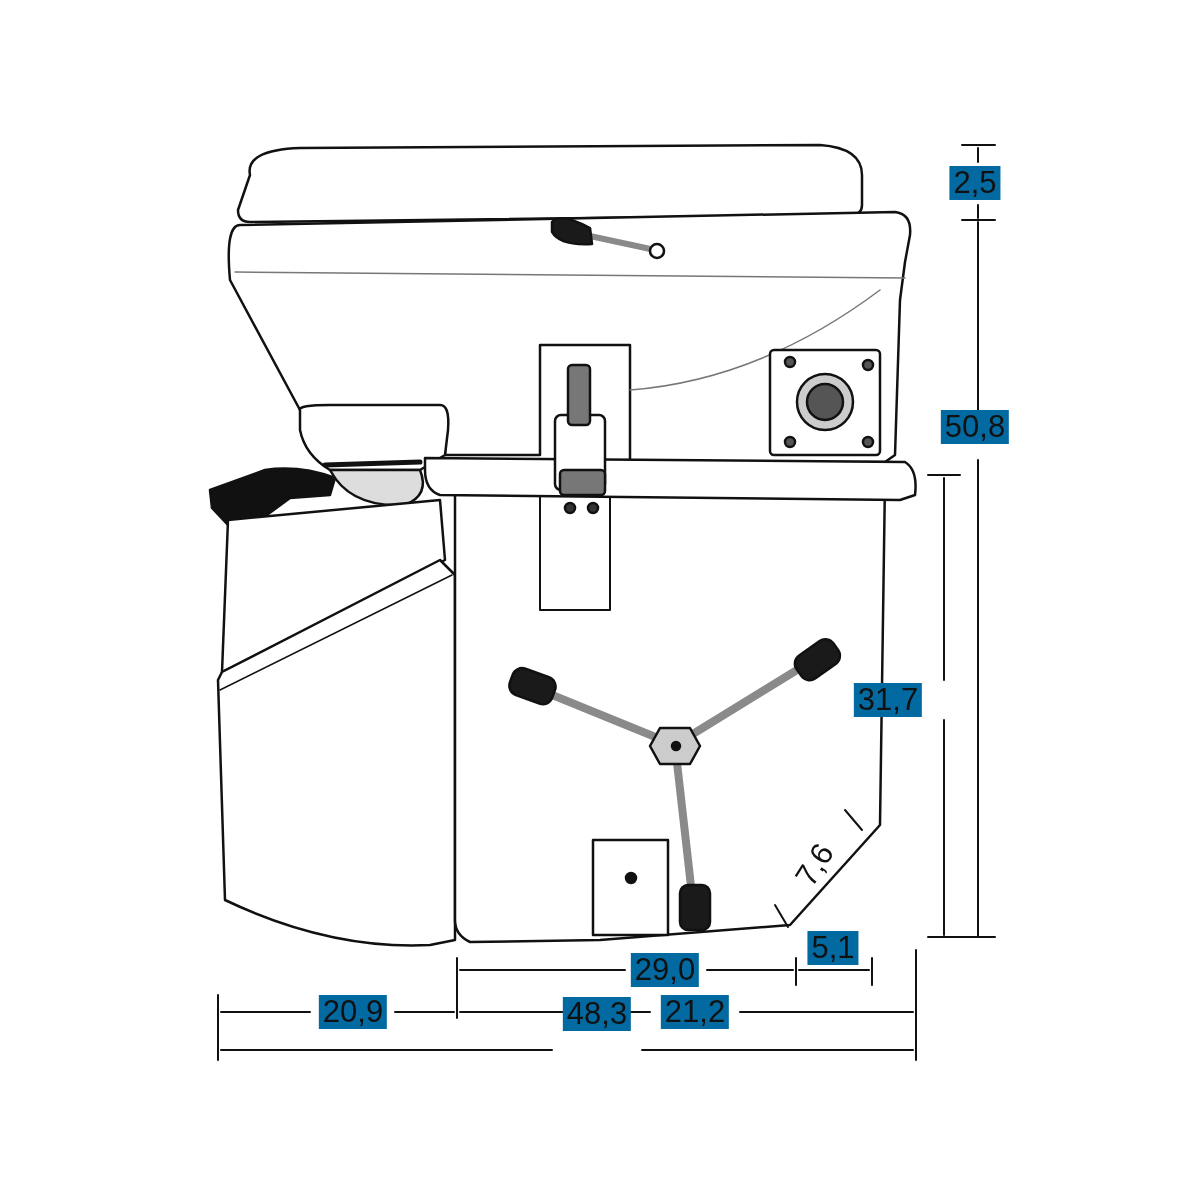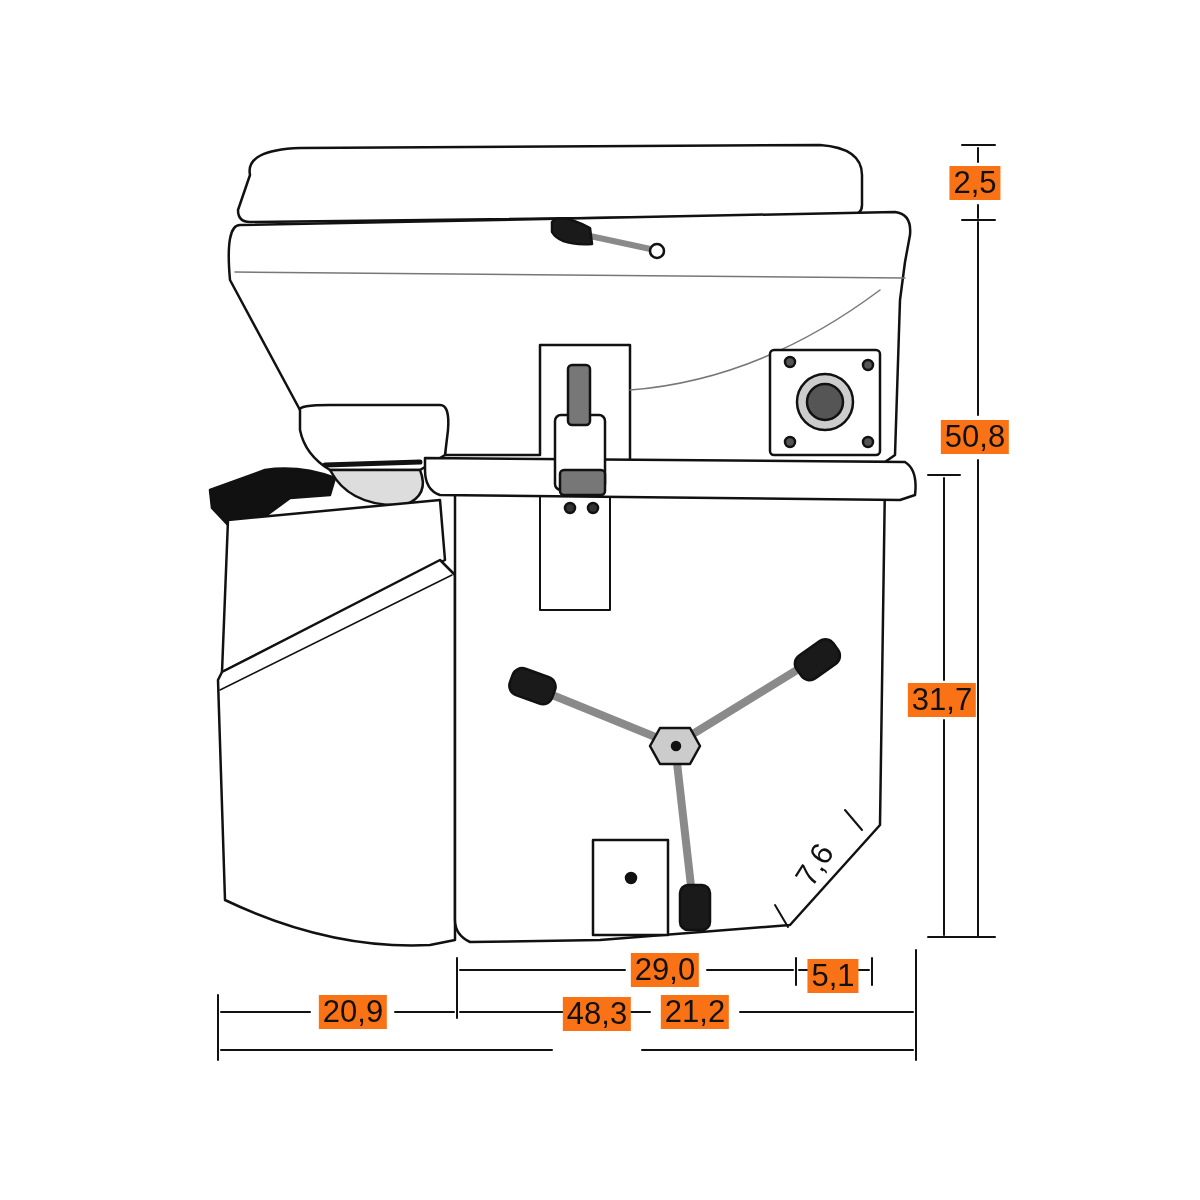--- a/index.html
+++ b/index.html
@@ -1,19 +1,19 @@
 <!DOCTYPE html>
 <html><head>
 <meta charset="utf-8">
 <style>
   html,body{margin:0;padding:0;background:#fff;}
   body{width:1200px;height:1200px;overflow:hidden;font-family:"Liberation Sans",sans-serif;}
   #stage{position:relative;width:1200px;height:1200px;}
   svg{position:absolute;left:0;top:0;}
-  .dim-label{position:absolute;font-family:"Liberation Sans",sans-serif;font-size:31px;color:#111;background:#f97316;padding:0 4px;line-height:34px;white-space:nowrap;transform:translate(-50%,-50%);}
+  .dim-label{position:absolute;font-family:"Liberation Sans",sans-serif;font-size:31px;color:#111;background:#0369a1;padding:0 4px;line-height:34px;white-space:nowrap;transform:translate(-50%,-50%);}
   .rot{transform:translate(-50%,-50%) rotate(-58deg);background:transparent;}
 </style>
 </head>
 <body>
 
 <div id="stage">
   <svg width="1200" height="1200" viewBox="0 0 1200 1200" fill="none" stroke="#111" stroke-width="2.5" stroke-linejoin="round" stroke-linecap="round">
 
     <g>
       <path d="M250 175 Q245 150 300 148 L820 145 Q862 148 862 175 L862 205 Q862 215 850 215 L250 222 Q238 222 238 210 Z" fill="#fff"></path>
@@ -110,21 +110,21 @@
       <line x1="221" y1="1012" x2="310" y2="1012"></line>
       <line x1="395" y1="1012" x2="454" y2="1012"></line>
       <line x1="460" y1="1012" x2="650" y2="1012"></line>
       <line x1="740" y1="1012" x2="913" y2="1012"></line>
       <line x1="221" y1="1050" x2="552" y2="1050"></line>
       <line x1="642" y1="1050" x2="913" y2="1050"></line>
     </g>
   </svg>
 
   <div class="dim-label" style="left:975px;top:183px">2,5</div>
-  <div class="dim-label" style="left:975px;top:437px">50,8</div>
-  <div class="dim-label" style="left:942px;top:700px">31,7</div>
+  <div class="dim-label" style="left:975px;top:427px">50,8</div>
+  <div class="dim-label" style="left:888px;top:700px">31,7</div>
   <div class="dim-label rot" style="left:815px;top:865px">7,6</div>
-  <div class="dim-label" style="left:833px;top:976px">5,1</div>
+  <div class="dim-label" style="left:833px;top:948px">5,1</div>
   <div class="dim-label" style="left:665px;top:970px">29,0</div>
   <div class="dim-label" style="left:353px;top:1012px">20,9</div>
   <div class="dim-label" style="left:695px;top:1012px">21,2</div>
   <div class="dim-label" style="left:597px;top:1014px">48,3</div>
 </div>
 
 </body></html>

